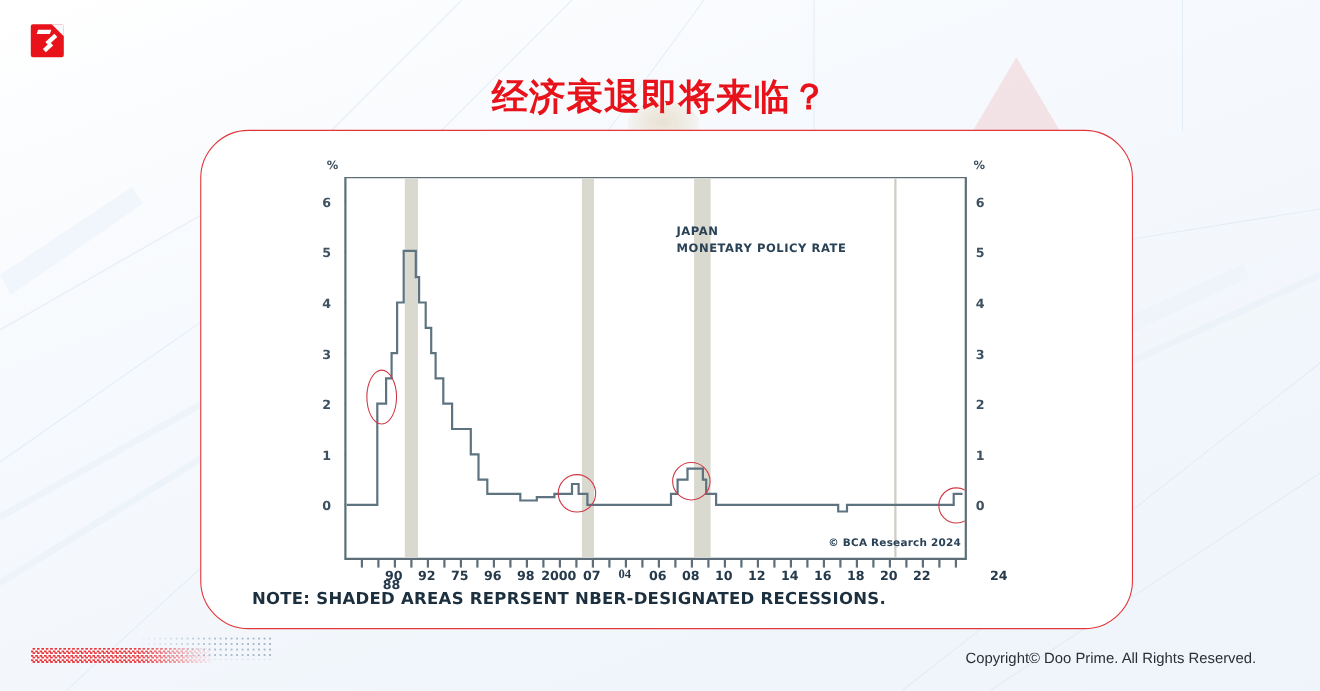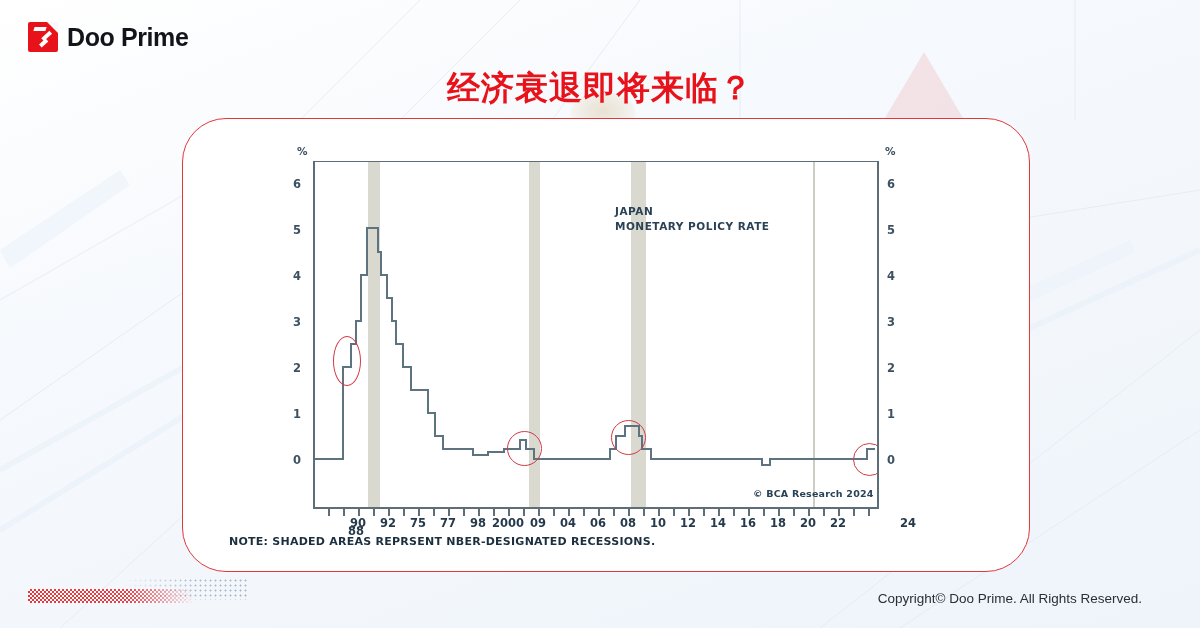--- a/index.html
+++ b/index.html
@@ -83,21 +83,21 @@
   .series-label{
     position:absolute;left:300px;top:42px;font-size:10.5px;font-weight:700;
     color:#2a4256;line-height:1.45;letter-spacing:.5px;
     font-family:"DejaVu Sans",sans-serif;
   }
   .credit{
     position:absolute;left:438px;top:326px;font-size:9.5px;font-weight:700;
     color:#2a4256;font-family:"DejaVu Sans",sans-serif;letter-spacing:.2px;
   }
   .note{
-    position:absolute;left:4px;top:400px;font-size:11px;font-weight:700;
+    position:absolute;left:4px;top:400px;font-size:15px;font-weight:700;
     color:#1c2f3e;letter-spacing:.25px;font-family:"DejaVu Sans",sans-serif;
   }
   .annot{position:absolute;border:1.7px solid #d03a45;border-radius:50%;}
 
   
   .footer-copy{
     position:absolute;right:58px;bottom:22px;font-size:13.5px;color:#2b2f33;
   }
   .deco{position:absolute;left:28px;bottom:20px;width:220px;height:30px;}
   .deco .dots{
@@ -146,21 +146,20 @@
 <div class="bg-tri-pink"></div>
 <div class="bg-watermark"></div>
 
 <div class="header">
   <div class="logo-mark">
     <span class="cut"></span>
       <span class="g1"></span>
       <span class="g2"></span>
       <span class="g3"></span>
   </div>
-  <div class="logo-text">Doo Prime</div>
 </div>
 
 <div class="title">经济衰退即将来临？</div>
 
 <div class="card">
   <div class="chart">
 
     <div class="pct" style="left:72px;top:10px;">%</div>
     <div class="pct" style="left:660px;top:10px;">%</div>
 
@@ -260,25 +259,25 @@
     <div class="xtick" style="left:583px;top:374px;"></div>
     <div class="xtick" style="left:598px;top:374px;"></div>
     <div class="xtick" style="left:613px;top:374px;"></div>
     <div class="xtick" style="left:628px;top:374px;"></div>
     <div class="xtick" style="left:643px;top:374px;"></div>
 
     <div class="xlab" style="left:103px;top:389px;margin-left:28px;">88</div>
     <div class="xlab" style="left:133px;top:381px;">90</div>
     <div class="xlab" style="left:163px;top:381px;">92</div>
     <div class="xlab" style="left:193px;top:381px;">75</div>
-    <div class="xlab" style="left:223px;top:381px;">77</div>
+    <div class="xlab" style="left:223px;top:381px;">96</div>
     <div class="xlab" style="left:253px;top:381px;">98</div>
     <div class="xlab" style="left:283px;top:381px;">2000</div>
-    <div class="xlab" style="left:313px;top:381px;">09</div>
-    <div class="xlab" style="left:343px;top:381px;">04</div>
+    <div class="xlab" style="left:313px;top:381px;">07</div>
+    <div class="xlab" style="left:343px;top:381px;font-family:Liberation Serif, serif;">04</div>
     <div class="xlab" style="left:373px;top:381px;text-align:right;">06</div>
     <div class="xlab" style="left:403px;top:381px;">08</div>
     <div class="xlab" style="left:433px;top:381px;">10</div>
     <div class="xlab" style="left:463px;top:381px;">12</div>
     <div class="xlab" style="left:493px;top:381px;">14</div>
     <div class="xlab" style="left:523px;top:381px;">16</div>
     <div class="xlab" style="left:553px;top:381px;">18</div>
     <div class="xlab" style="left:583px;top:381px;">20</div>
     <div class="xlab" style="left:613px;top:381px;">22</div>
     <div class="xlab" style="left:643px;top:381px;margin-left:40px;">24</div>

